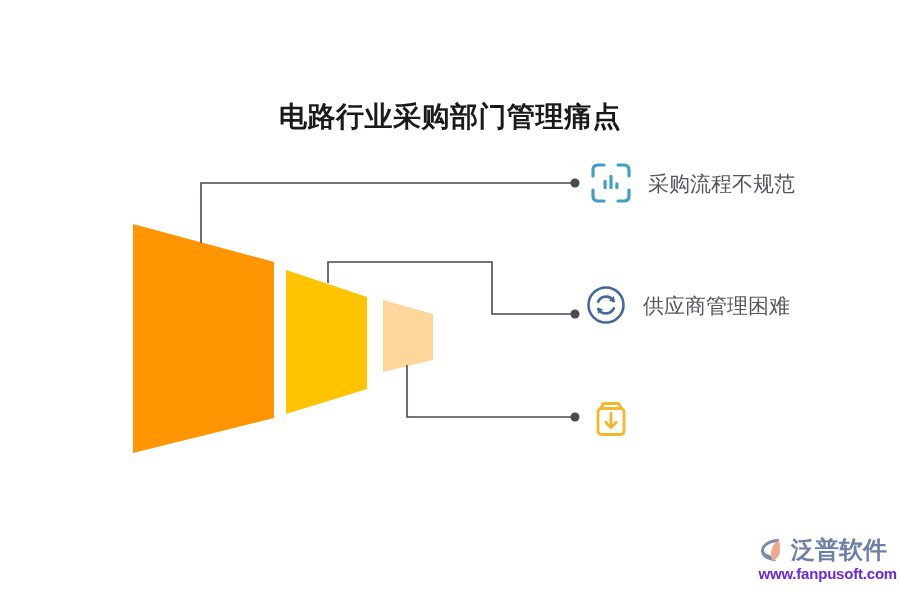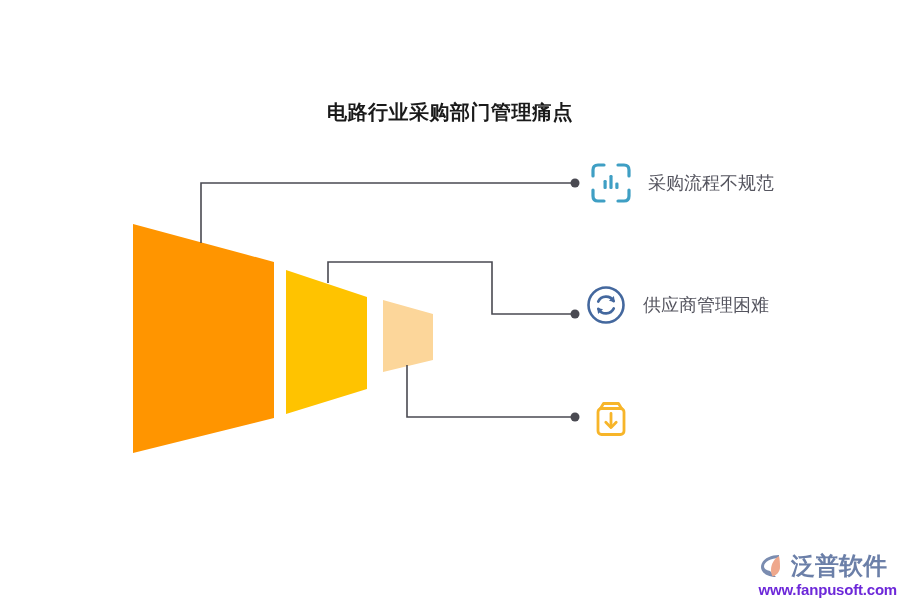--- a/index.html
+++ b/index.html
@@ -20,21 +20,21 @@
     height: 600px;
   }
 
   
   .title {
     position: absolute;
     left: 0;
     top: 100px;
     width: 900px;
     text-align: center;
-    font-size: 20px;
+    font-size: 28px;
     font-weight: bold;
     color: #1a1a1a;
     letter-spacing: 0.5px;
     line-height: 1.2;
   }
 
   
   #diagram {
     position: absolute;
     left: 0;
@@ -56,39 +56,38 @@
 
   .icon-box {
     width: 46px;
     height: 46px;
     flex: 0 0 46px;
     display: flex;
     align-items: center;
     justify-content: center;
   }
   .item-label {
-    font-size: 18px;
+    font-size: 21px;
     color: #55555f;
     white-space: nowrap;
     line-height: 1;
   }
 
   
   .logo {
     position: absolute;
     left: 757px;
     top: 536px;
     width: 140px;
     height: 54px;
   }
   .logo-row {
     display: flex;
     align-items: center;
     gap: 4px;
-    margin-top: 16px;
   }
   .logo-mark {
     width: 30px;
     height: 28px;
     flex: 0 0 30px;
   }
   .logo-name {
     font-size: 24px;
     font-weight: bold;
     color: #6b7fa8;

